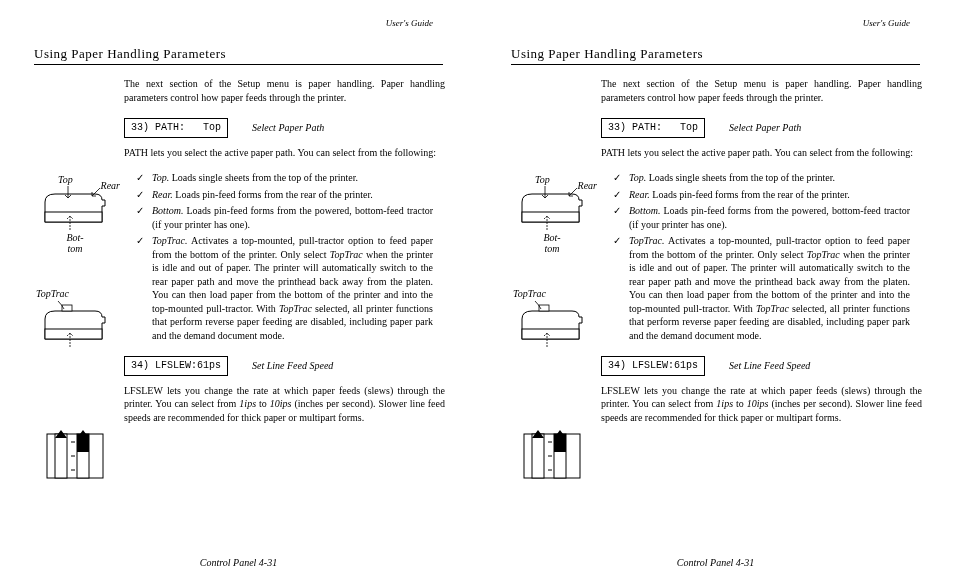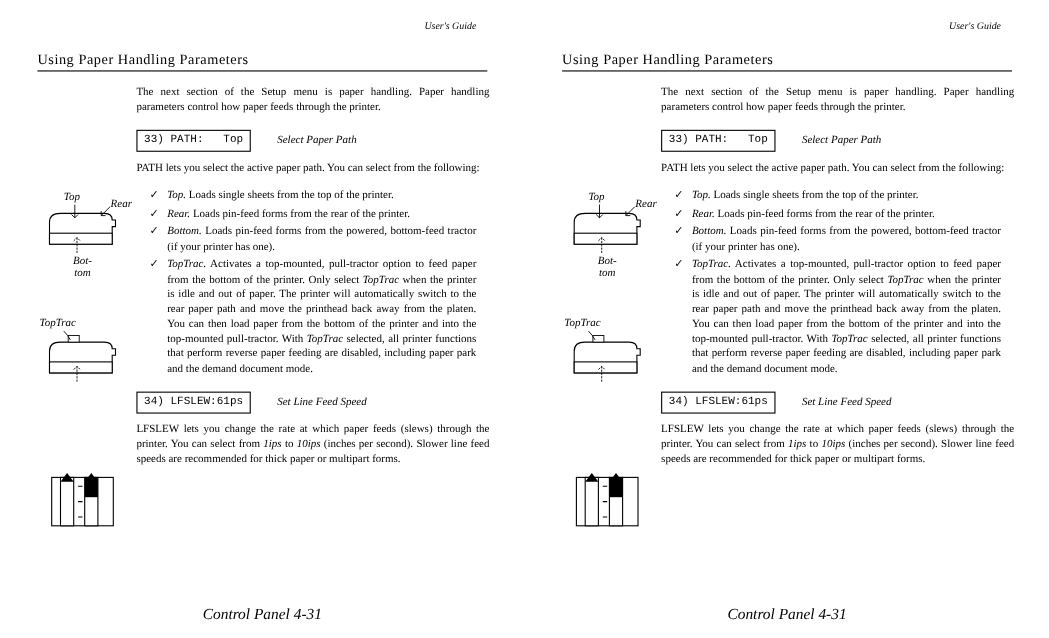--- a/index.html
+++ b/index.html
@@ -90,21 +90,21 @@
   .fig-printer2 { top: 288px; }
   .fig-slew     { top: 428px; }
   .fig-label { font-size:10px; }
   svg { display:block; margin:0 auto; }
   .footer {
     position: absolute;
     bottom: 12px;
     left: 0; right: 0;
     text-align: center;
     font-style: italic;
-    font-size: 14px;
+    font-size: 10px;
   }
 </style>
 </head>
 <body>
 
 <div class="two-up">
 
   <div class="page">
     <div class="running-head">User's Guide</div>
     <div class="section-title">Using  Paper  Handling  Parameters</div>

